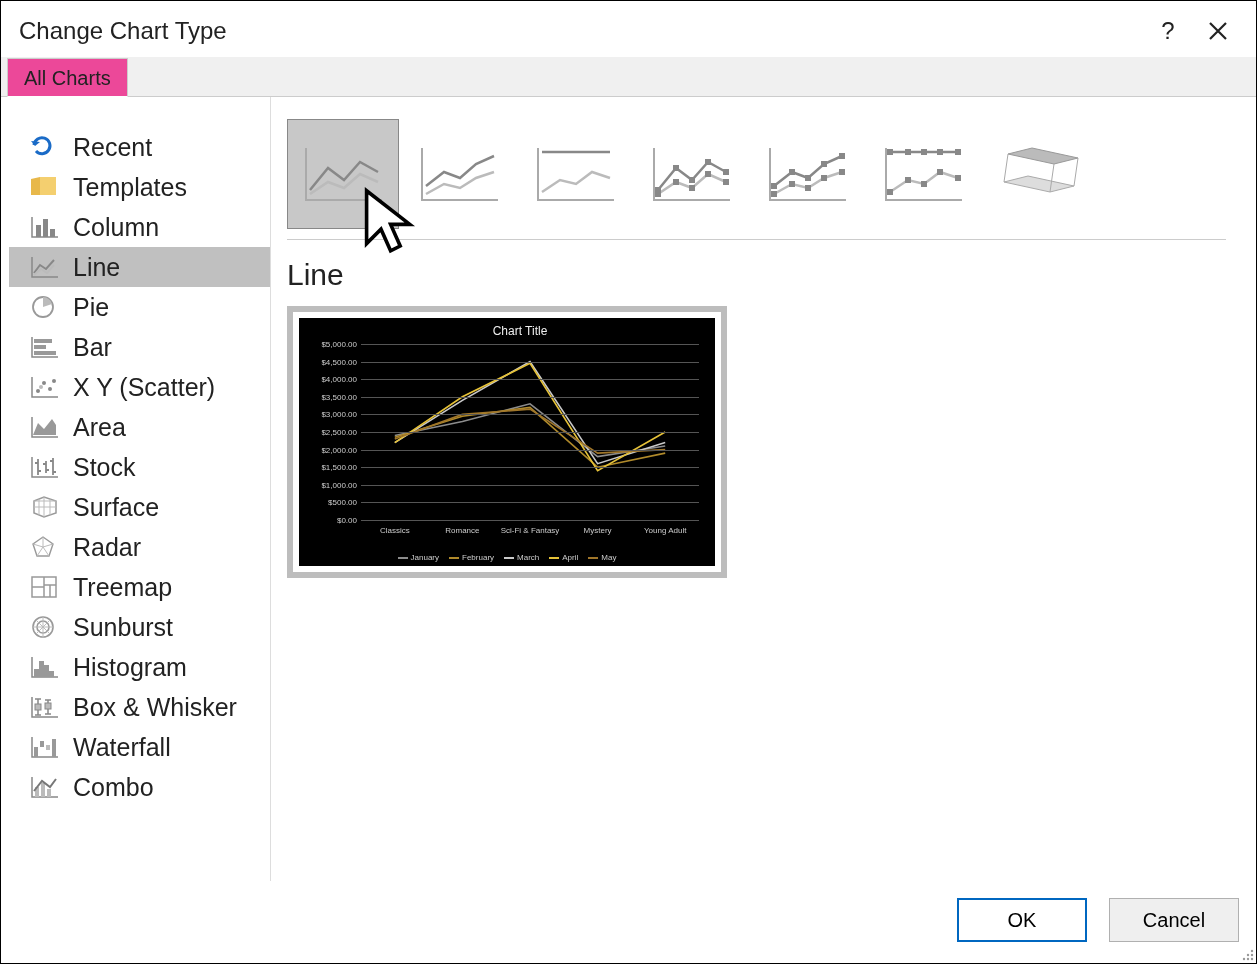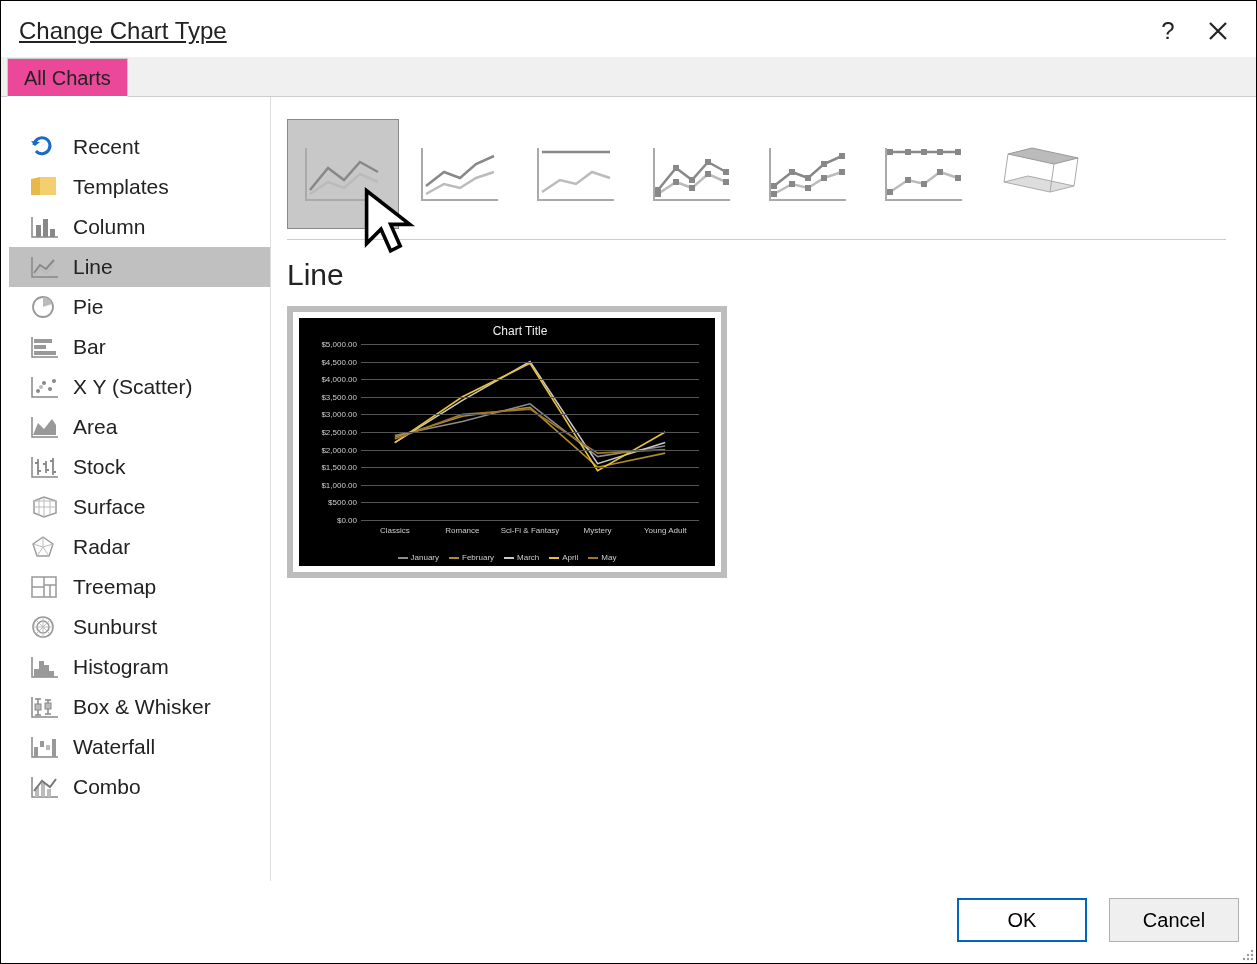--- a/index.html
+++ b/index.html
@@ -15,21 +15,20 @@
     display: flex;
     align-items: center;
     padding: 12px 18px 8px 18px;
     height: 56px;
   }
   .titlebar h1 {
     font-size: 24px;
     font-weight: 400;
     flex: 1;
     color: #222;
-    text-decoration: underline;
   }
   .title-btn {
     width: 40px;
     height: 40px;
     display: flex;
     align-items: center;
     justify-content: center;
     font-size: 24px;
     color: #222;
     cursor: pointer;
@@ -60,21 +59,21 @@
     width: 262px;
     padding: 30px 0 0 0;
     border-right: 1px solid #ddd;
     margin: 0 0 0 8px;
   }
   .cat-item {
     display: flex;
     align-items: center;
     height: 40px;
     padding: 0 10px 0 20px;
-    font-size: 21px;
+    font-size: 25px;
     color: #222;
     cursor: pointer;
     gap: 14px;
   }
   .cat-item.selected {
     background: #c0c0c0;
   }
   .cat-icon { width: 30px; height: 24px; display:flex; align-items:center; justify-content:center; }
   .cat-icon svg { width: 28px; height: 24px; }
   .main {

